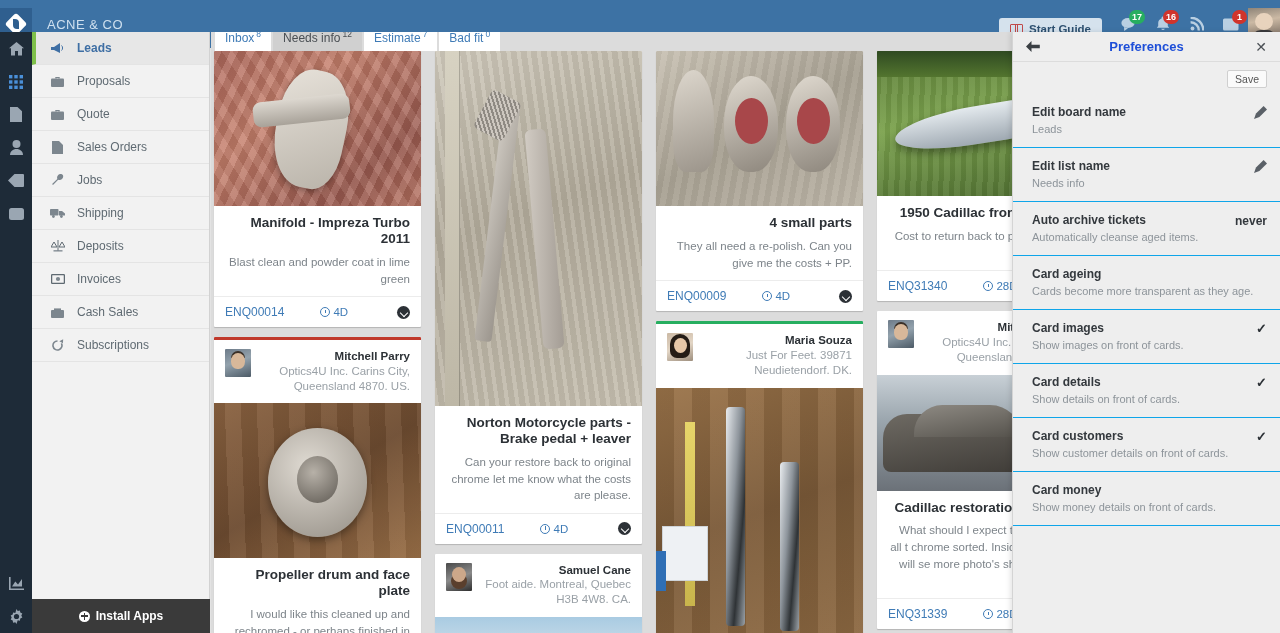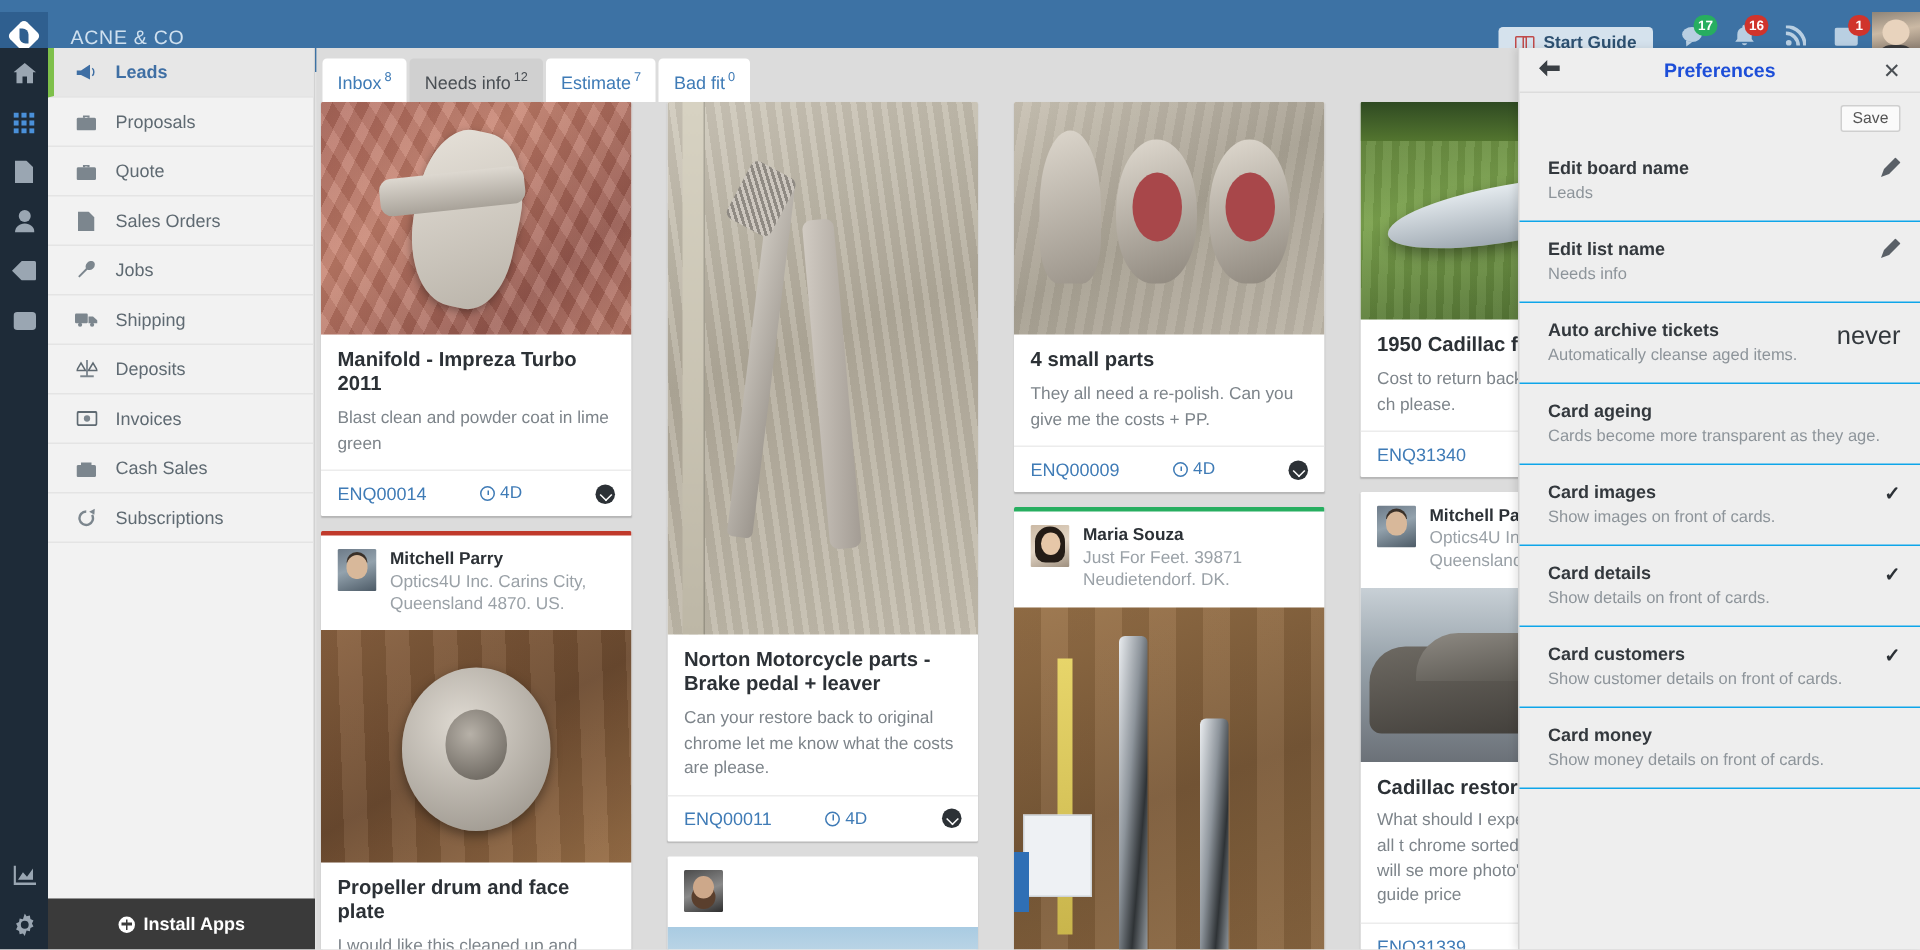--- a/index.html
+++ b/index.html
@@ -126,34 +126,34 @@
   .plus-circ::after { left:2px; top:4.7px; width:7px; height:1.5px; }
 
   
   .board {
     position: absolute; left: 211px; top: 32px;
     width: 801px; height: 601px;
     background: #dcdcdc;
     overflow: hidden;
   }
   .tabbar {
-    height: 36px; display: flex; align-items: flex-end;
+    height: 19px; display: flex; align-items: flex-end;
     padding-left: 4px; gap: 2px;
     background: #dcdcdc;
   }
   .tab {
     background: #d0d0d0; color: #4a4f54;
     font-size: 12px; padding: 7px 10px 6px 10px;
     border-radius: 3px 3px 0 0; cursor: pointer; white-space: nowrap;
   }
   .tab.active { background: #fff; color: #3f7bb6; }
   .tab sup { font-size: 8.5px; margin-left: 2px; }
 
   .cols {
-    display: flex; gap: 18px; height: 492px;
+    display: flex; gap: 8px; height: 492px; text-align: right;
   }
   .col {
     width: 213px; flex: 0 0 213px; position: relative;
     padding: 0 3px;
   }
   .col-inner { position: relative; }
 
   .card {
     background: #fff; margin-bottom: 10px;
     border-radius: 1px; overflow: hidden;
@@ -388,21 +388,21 @@
     background: #fafafa; border: 1px solid #cfcfcf; border-radius: 2px;
     font-size: 10.5px; color: #555; padding: 2px 7px; cursor: pointer;
   }
   .pref-item {
     padding: 11px 13px 12px 19px; border-bottom: 1px solid #0ea5e9;
     display: flex; align-items: flex-start; cursor: pointer;
   }
   .pref-text { flex: 1; }
   .pref-label { font-size: 12px; font-weight: bold; color: #33383d; margin-bottom: 4px; }
   .pref-sub { font-size: 11px; color: #8d949a; }
-  .pref-value { font-size: 17px; font-weight: normal; color: #33383d; padding-top: 1px; }
+  .pref-value { font-size: 12px; font-weight: bold; color: #33383d; padding-top: 1px; }
   .pencil { width:13px; height:13px; }
   .pencil svg { fill:#5a6067; }
   .tick { font-size: 13px; color: #2c3136; font-weight: bold; }
 </style>
 </head>
 <body>
 
 <div class="app">
 
   <div class="topbar">
@@ -680,20 +680,24 @@
             </span>
             <span class="chev"></span>
           </div>
         </div>
 
         <div class="card">
           <div class="cust">
             <div class="cust-av">
                   <div class="face m2"></div>
                 </div>
+            <div>
+              <div class="cust-name">Samuel Cane</div>
+              <div class="cust-addr">Foot aide. Montreal, Quebec H3B 4W8. CA.</div>
+            </div>
           </div>
           <div class="img-boat card-img"></div>
         </div>
       </div>
         </div>
 
       <div class="col">
           <div class="col-inner">
         <div class="card">
           <div class="img-parts card-img">

